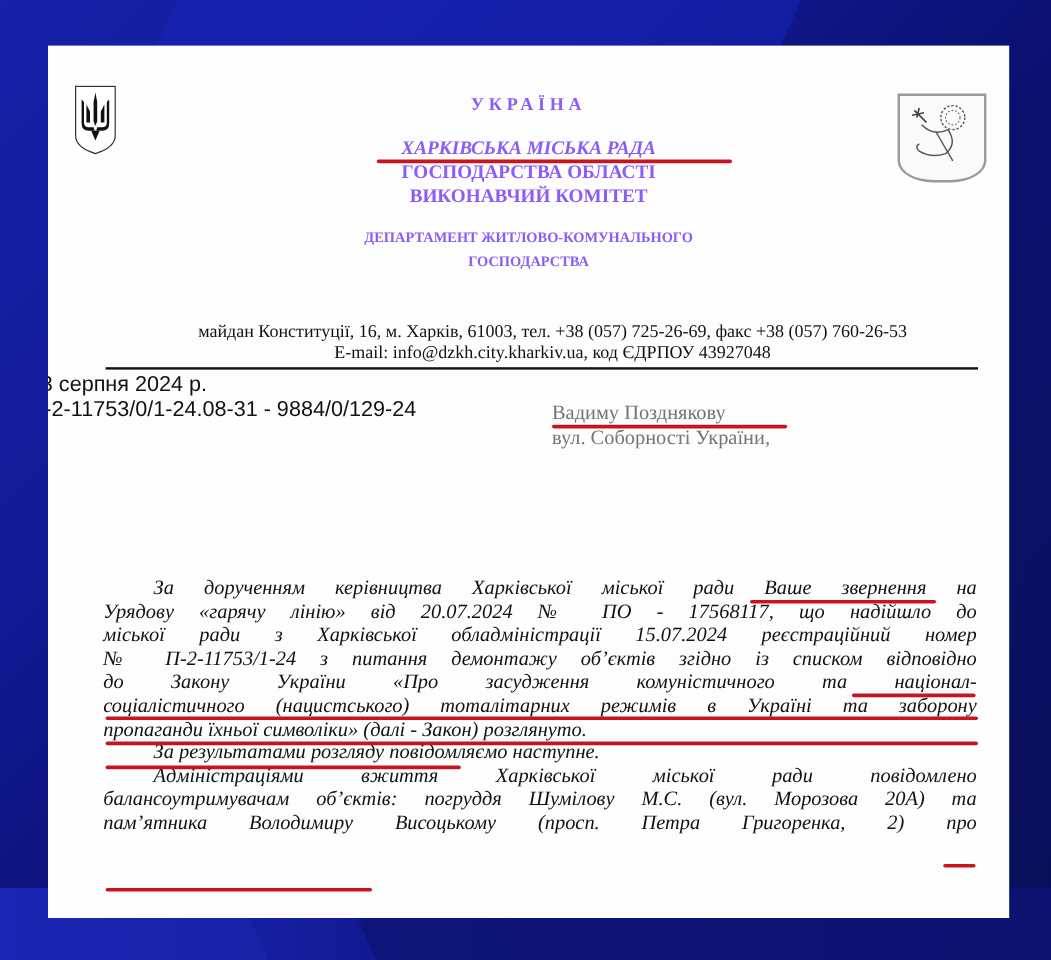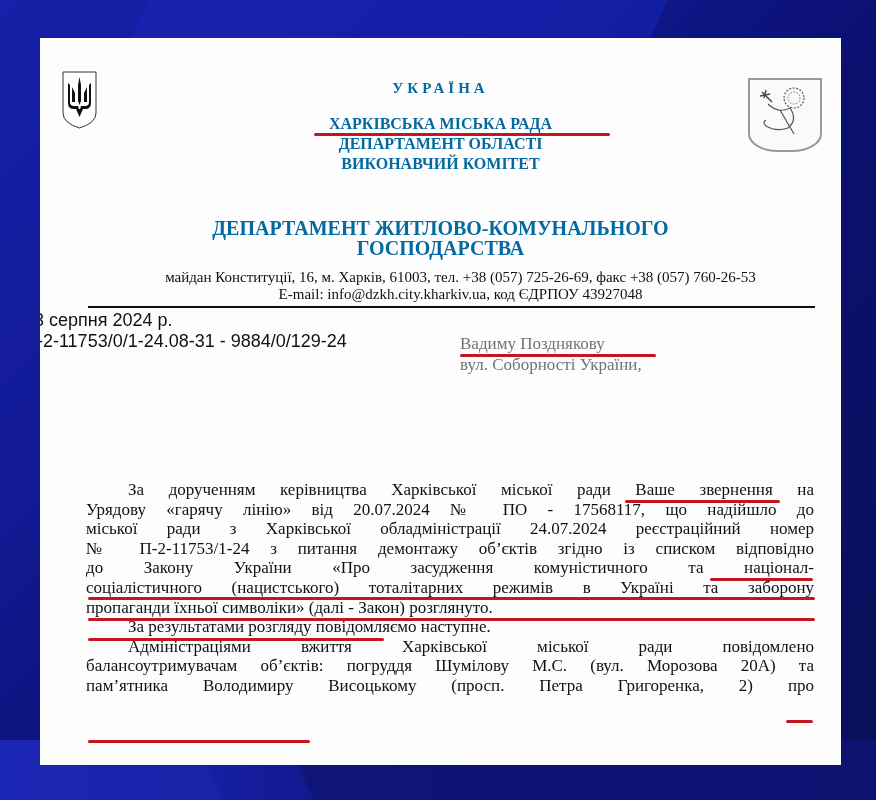--- a/index.html
+++ b/index.html
@@ -30,40 +30,40 @@
   }
   .coat-left {
     position: absolute; left: 22px; top: 33px; width: 35px; height: 58px;
   }
   .coat-right {
     position: absolute; left: 708px; top: 40px; width: 70px; height: 70px;
     border: 2px solid #9a9a9a; border-radius: 0 0 30px 30px / 0 0 18px 18px;
     background: #fafafa;
   }
   .hdr {
-    position: absolute; left: 0; width: 801px; text-align: center; color: #0369a1;
+    position: absolute; left: 0; width: 801px; text-align: center; color: #8b5cf6;
     font-weight: bold;
   }
   .country { top: 42px; font-size: 15px; letter-spacing: 4px; }
   .council { top: 76px; font-size: 16px; line-height: 20px; }
-  .council .ul { position: relative; display: inline-block; }
-  .dept { top: 180px; font-size: 20px; line-height: 20px; }
+  .council .ul { position: relative; display: inline-block; font-style: italic; }
+  .dept { top: 150px; font-size: 12px; line-height: 20px; }
   .addr { position: absolute; left: 0; width: 801px; text-align: center; font-size: 15px; color: #111; line-height: 17px; top: 231px; padding-left: 40px; box-sizing: border-box; }
   .rule { position: absolute; left: 48px; top: 268px; width: 727px; height: 2px; background: #111; }
   .date-block {
     position: absolute; left: -16px; top: 272px; font-family: "Liberation Sans", sans-serif;
     font-size: 18px; color: #111; line-height: 21px;
   }
   .addressee { position: absolute; left: 420px; top: 295px; font-size: 17px; color: #737373; line-height: 21px; }
   .redline { position: absolute; height: 3px; background: #c8141e; border-radius: 2px; }
   .body-text {
     position: absolute; left: 46px; top: 442px; width: 728px; font-size: 17px; color: #111;
     line-height: 19.6px; text-align: justify;
   }
-  .body-text .line { display: block; text-align: justify; text-align-last: justify; white-space: nowrap; }
+  .body-text .line { display: block; text-align: justify; text-align-last: justify; white-space: nowrap; font-style: italic; }
   .body-text .line.last { text-align-last: left; }
   .body-text .indent { padding-left: 42px; }
 </style>
 </head>
 <body>
 
 <div class="bg-shape1"></div>
 <div class="bg-shape2"></div>
 <div class="bg-shape3"></div>
 <div class="bg-shape4"></div>
@@ -85,21 +85,21 @@
       <path d="M12,12 L22,22 M16,10 L14,18 M10,16 L20,14" stroke="#444" stroke-width="1.4" fill="none"></path>
       <path d="M18,24 Q28,34 40,28 Q48,40 38,48 Q26,52 16,46 Q12,42 16,40" stroke="#555" stroke-width="1.2" fill="none"></path>
       <path d="M30,30 L44,54" stroke="#555" stroke-width="1.2"></path>
     </svg>
   </div>
 
   <div class="hdr country">УКРАЇНА</div>
 
   <div class="hdr council">
     <div><span class="ul">ХАРКІВСЬКА МІСЬКА РАДА</span></div>
-    <div>ДЕПАРТАМЕНТ ОБЛАСТІ</div>
+    <div>ГОСПОДАРСТВА ОБЛАСТІ</div>
     <div>ВИКОНАВЧИЙ КОМІТЕТ</div>
   </div>
   <div class="redline" style="left:274px; top:95px; width:296px;"></div>
 
   <div class="hdr dept">
     <div>ДЕПАРТАМЕНТ ЖИТЛОВО-КОМУНАЛЬНОГО</div>
     <div>ГОСПОДАРСТВА</div>
   </div>
 
   <div class="addr">
@@ -116,21 +116,21 @@
 
   <div class="addressee">
     <div>Вадиму Позднякову</div>
     <div>вул. Соборності України,</div>
   </div>
   <div class="redline" style="left:420px; top:316px; width:196px;"></div>
 
   <div class="body-text">
     <span class="line indent">За дорученням керівництва Харківської міської ради Ваше звернення  на</span>
     <span class="line">Урядову «гарячу лінію» від 20.07.2024 № ПО - 17568117, що надійшло до</span>
-    <span class="line">міської ради з Харківської обладміністрації 24.07.2024 реєстраційний номер</span>
+    <span class="line">міської ради з Харківської обладміністрації 15.07.2024 реєстраційний номер</span>
     <span class="line">№ П-2-11753/1-24 з питання демонтажу об’єктів згідно із списком відповідно</span>
     <span class="line">до Закону України «Про засудження комуністичного та націонал-</span>
     <span class="line">соціалістичного (нацистського) тоталітарних режимів в Україні та заборону</span>
     <span class="line last">пропаганди їхньої символіки» (далі - Закон) розглянуто.</span>
     <span class="line last indent">За результатами розгляду повідомляємо наступне.</span>
     <span class="line indent">Адміністраціями вжиття Харківської міської ради повідомлено</span>
     <span class="line">балансоутримувачам об’єктів: погруддя Шумілову М.С. (вул. Морозова 20А) та</span>
     <span class="line">пам’ятника Володимиру Висоцькому (просп. Петра Григоренка, 2) про</span>
   </div>
 

